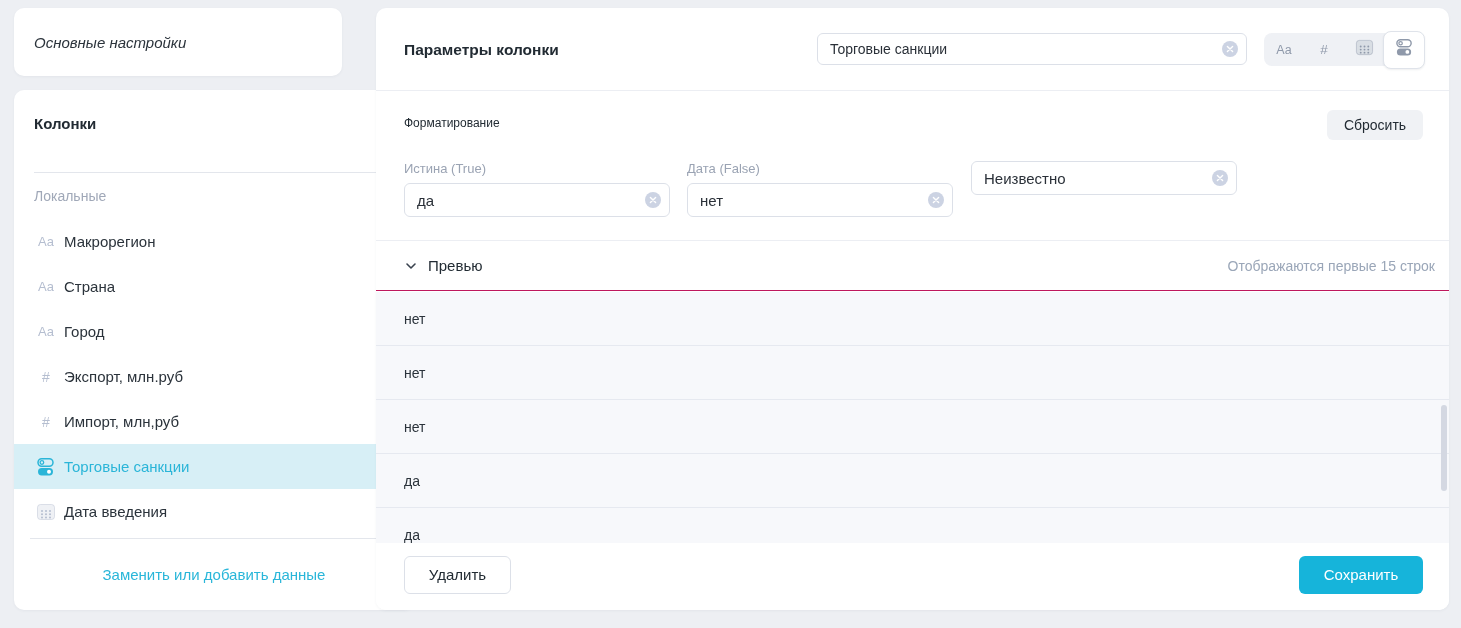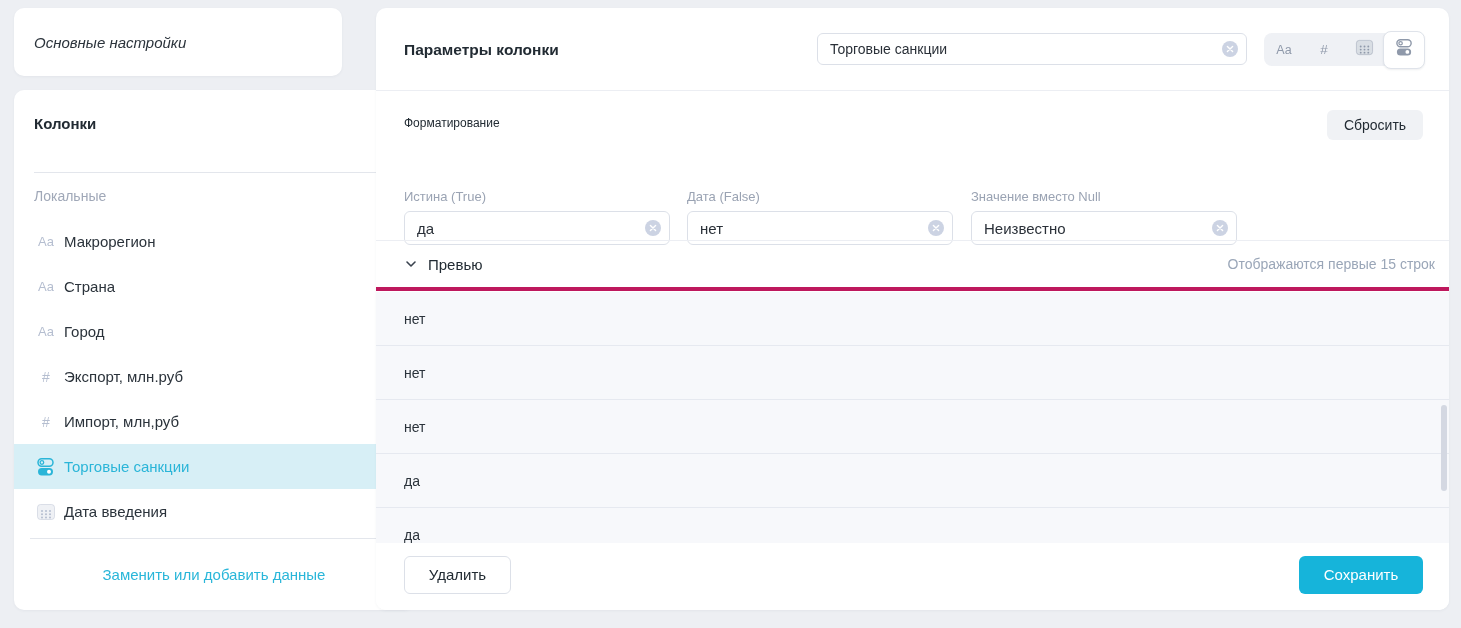--- a/index.html
+++ b/index.html
@@ -49,26 +49,26 @@
   .seg { width:40px; height:33px; display:flex; align-items:center; justify-content:center; color:#8f99aa; cursor:pointer; }
   .seg .glyph-icon { font-size:12.5px; }
   .seg .hash-icon { font-size:13.5px; }
   .seg.selected { width:42px; height:38px; background:#fff; border:1px solid #dfe3ea; border-radius:8px; margin:0 -1px;
                   box-shadow:0 1px 2px rgba(35,45,70,.08); }
 
   .formatting-title { position:absolute; left:28px; top:108px; font-size:12px; font-weight:500; color:#222b33; }
   .reset-button { position:absolute; right:26px; top:102px; width:96px; height:30px; background:#f0f2f5; border:none; border-radius:6px;
                   font-family:"Liberation Sans", sans-serif; font-size:14px; color:#222b33; cursor:pointer; }
   .field { position:absolute; top:153px; width:266px; }
-  .field .field-label { font-size:13px; color:#9aa3b3; margin-bottom:7px;margin-top:28px; }
+  .field .field-label { font-size:13px; color:#9aa3b3; margin-bottom:7px; }
   .field .field-input-wrap { position:relative; height:34px; }
   .field .text-input { font-size:15px; }
   .field-1 { left:28px; } .field-2 { left:311px; } .field-3 { left:595px; }
 
-  .preview-header { position:absolute; left:0; right:0; top:232px; height:51px; border-top:1px solid #eceef3; border-bottom:4px solid #be185d;
+  .preview-header { position:absolute; left:0; right:0; top:232px; height:51px; border-top:1px solid #eceef3; border-bottom:1px solid #be185d;
                     display:flex; align-items:center; padding:0 14px 0 28px; }
   .chevron { width:14px; height:14px; display:flex; align-items:center; justify-content:center; cursor:pointer; }
   .preview-title { margin-left:10px; font-size:15px; font-weight:500; color:#222b33; }
   .preview-note { margin-left:auto; font-size:14px; color:#9aa6b8; }
 
   .preview-rows { position:absolute; left:0; right:0; top:284px; height:251px; overflow:hidden; }
   .preview-row { height:54px; background:#f7f8fb; border-bottom:1px solid #e6e9f0; display:flex; align-items:center;
                  padding-left:28px; font-size:14px; color:#2b333b; }
 
   .main-footer { position:absolute; left:0; right:0; bottom:0; height:67px; background:#fff; display:flex; align-items:center;
@@ -222,21 +222,20 @@
     <div class="field-input-wrap">
       <input class="text-input" type="text" value="нет" style="">
       <span class="clear-icon">
         <svg width="16" height="16" viewBox="0 0 16 16">
             <use href="#ic-clear"></use>
           </svg>
       </span>
     </div>
   </div>
   <div class="field field-3">
-    <div class="field-label">Значение вместо Null</div>
     <div class="field-input-wrap">
       <input class="text-input" type="text" value="Неизвестно" style="">
       <span class="clear-icon">
         <svg width="16" height="16" viewBox="0 0 16 16">
             <use href="#ic-clear"></use>
           </svg>
       </span>
     </div>
   </div>
 

